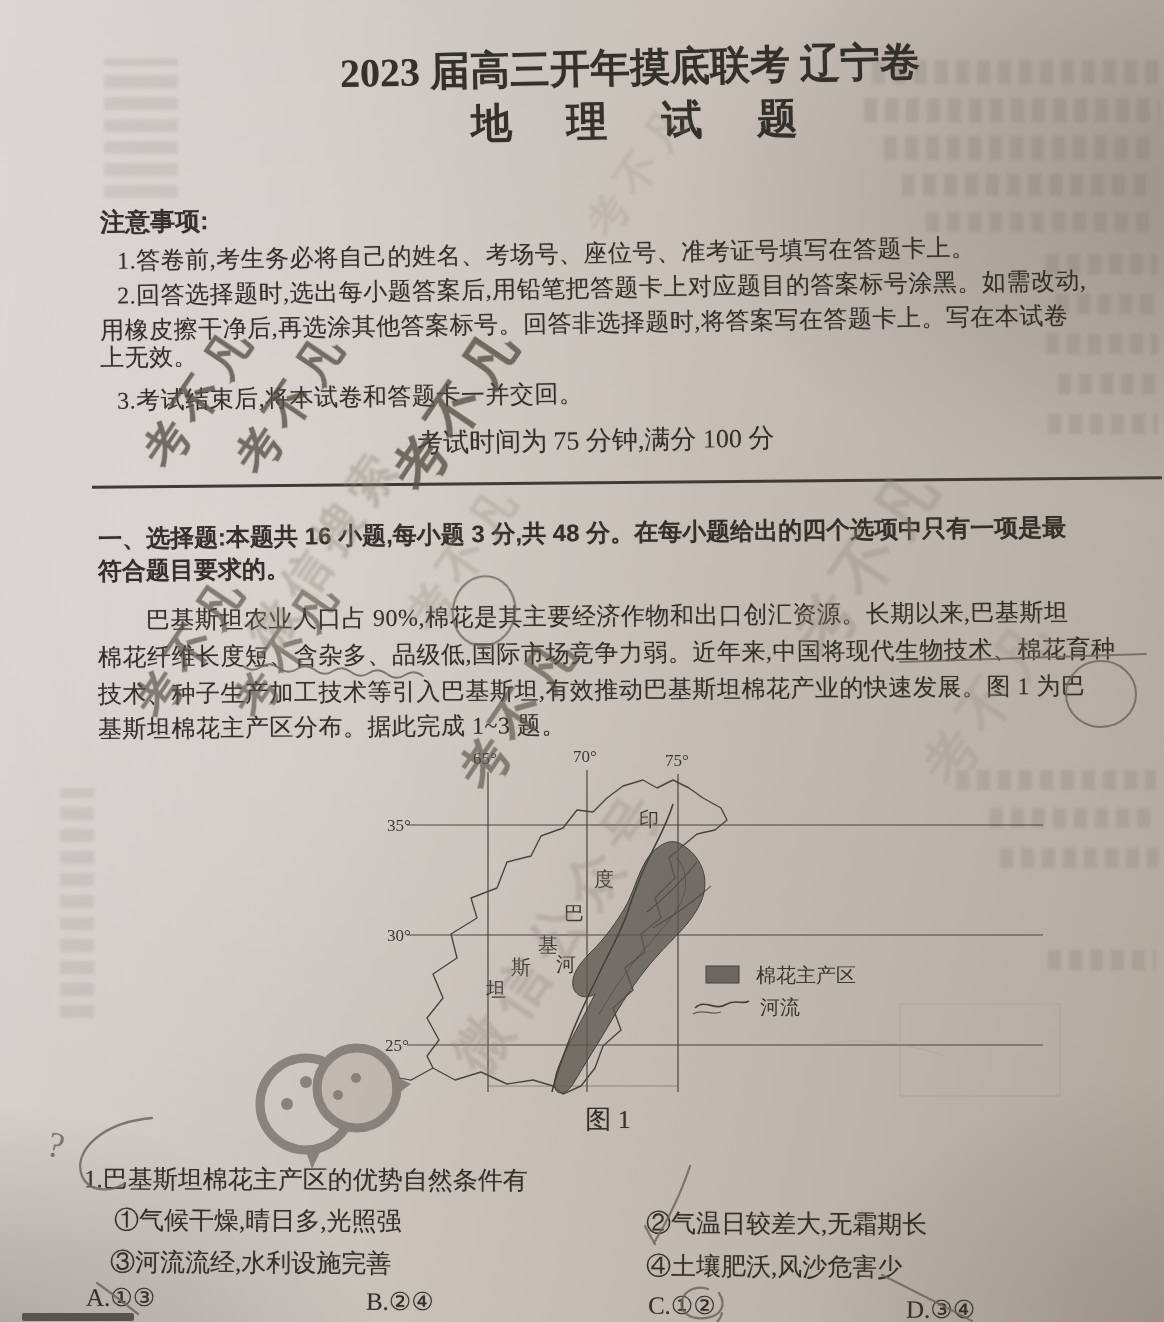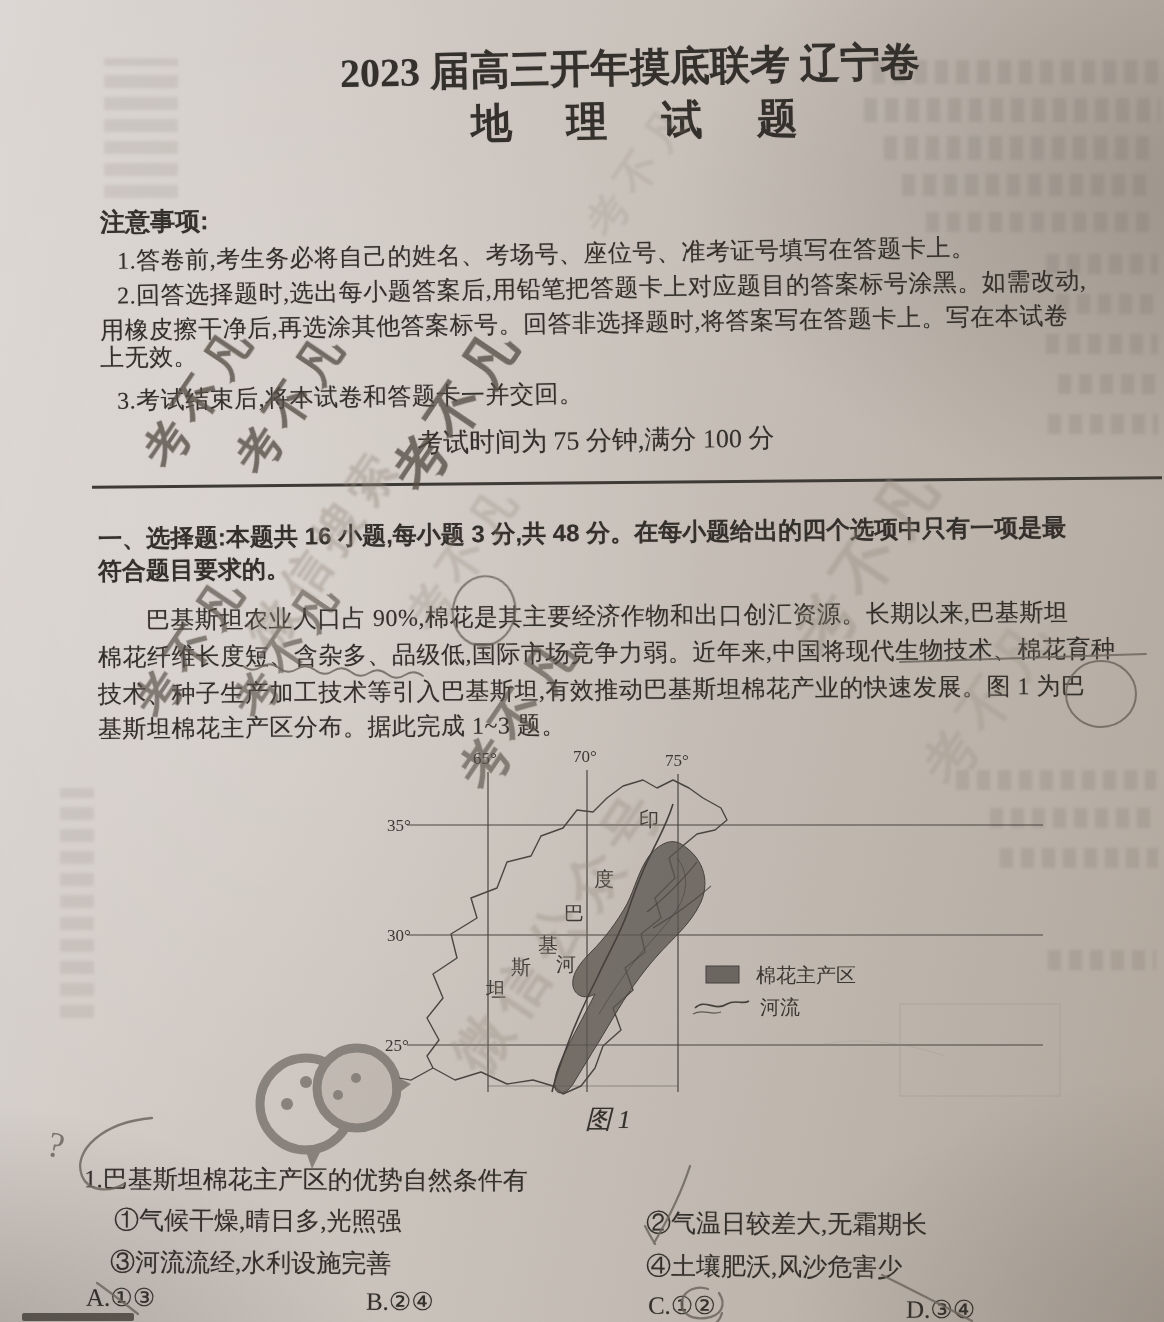--- a/index.html
+++ b/index.html
@@ -120,21 +120,21 @@
   <rect x="321" y="220" width="33" height="17" fill="#5c5751" fill-opacity=".85" stroke="#44403c" stroke-width="1"></rect>
   <text x="371" y="236" font-size="20" fill="#3a3631">棉花主产区</text>
   <path d="M 310,262 C 320,252 330,266 342,258 C 350,253 358,259 364,255" fill="none" stroke="#45403b" stroke-width="1.6"></path>
   <path d="M 308,268 C 318,262 326,270 336,266" fill="none" stroke="#45403b" stroke-width="1.2" opacity=".8"></path>
   <text x="375" y="268" font-size="20" fill="#3a3631">河流</text>
 
   <rect x="515" y="258" width="160" height="92" fill="none" stroke="#8a837b" stroke-width="1" opacity=".28"></rect>
   <path d="M 430,300 C 470,290 520,296 560,310" fill="none" stroke="#8a837b" opacity=".2"></path>
 </svg>
 
-<div class="abs ink ctr nw" style="left:548px;top:1102px;width:120px;font-size:26px;font-style:italic;">图 1</div>
+<div class="abs ink ctr nw" style="left:548px;top:1102px;width:120px;font-size:26px;">图 1</div>
 
 <div class="abs ink nw" style="left:84px;top:1163px;font-size:25px;transform:rotate(0.2deg);">1.巴基斯坦棉花主产区的优势自然条件有</div>
 <div class="abs ink nw" style="left:114px;top:1204px;font-size:25px;transform:rotate(0.3deg);">①气候干燥,晴日多,光照强</div>
 <div class="abs ink nw" style="left:646px;top:1207px;font-size:25px;transform:rotate(0.3deg);">②气温日较差大,无霜期长</div>
 <div class="abs ink nw" style="left:110px;top:1246px;font-size:25px;transform:rotate(0.3deg);">③河流流经,水利设施完善</div>
 <div class="abs ink nw" style="left:646px;top:1250px;font-size:25px;transform:rotate(0.3deg);">④土壤肥沃,风沙危害少</div>
 
 <div class="abs ink nw" style="left:86px;top:1283px;font-size:25px;transform:rotate(0.5deg);">A.①③</div>
 <div class="abs ink nw" style="left:366px;top:1287px;font-size:25px;transform:rotate(0.5deg);">B.②④</div>
 <div class="abs ink nw" style="left:648px;top:1291px;font-size:25px;transform:rotate(0.5deg);">C.①②</div>

